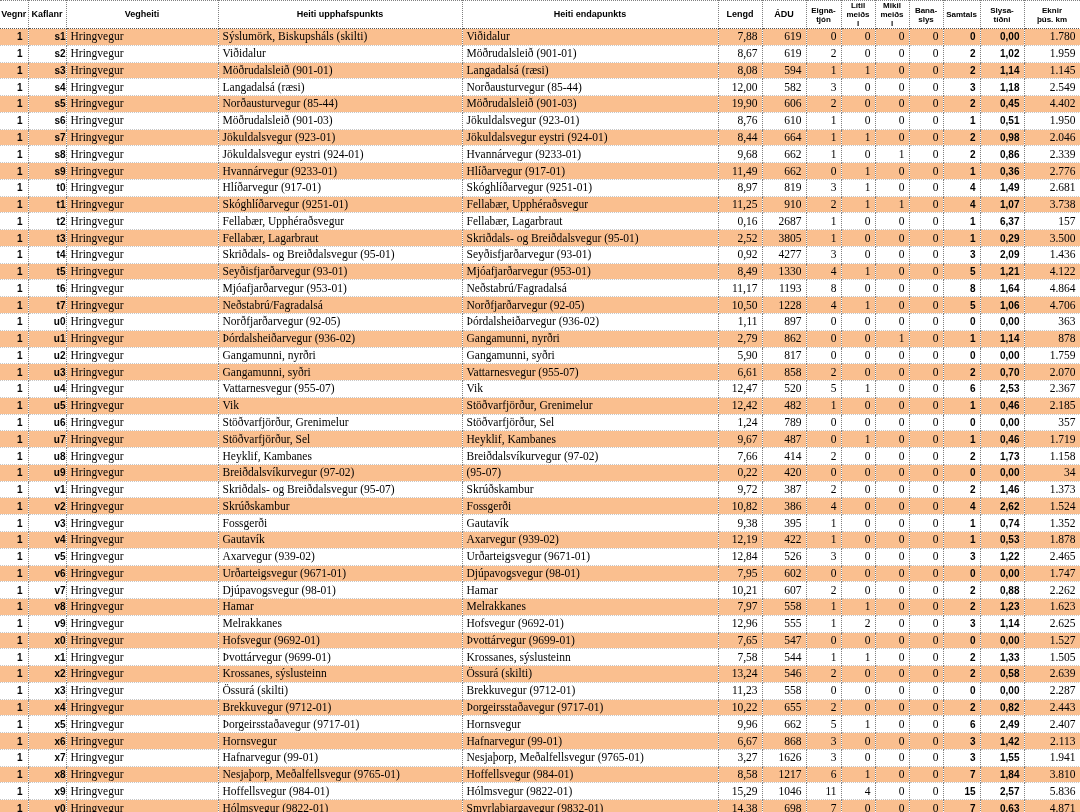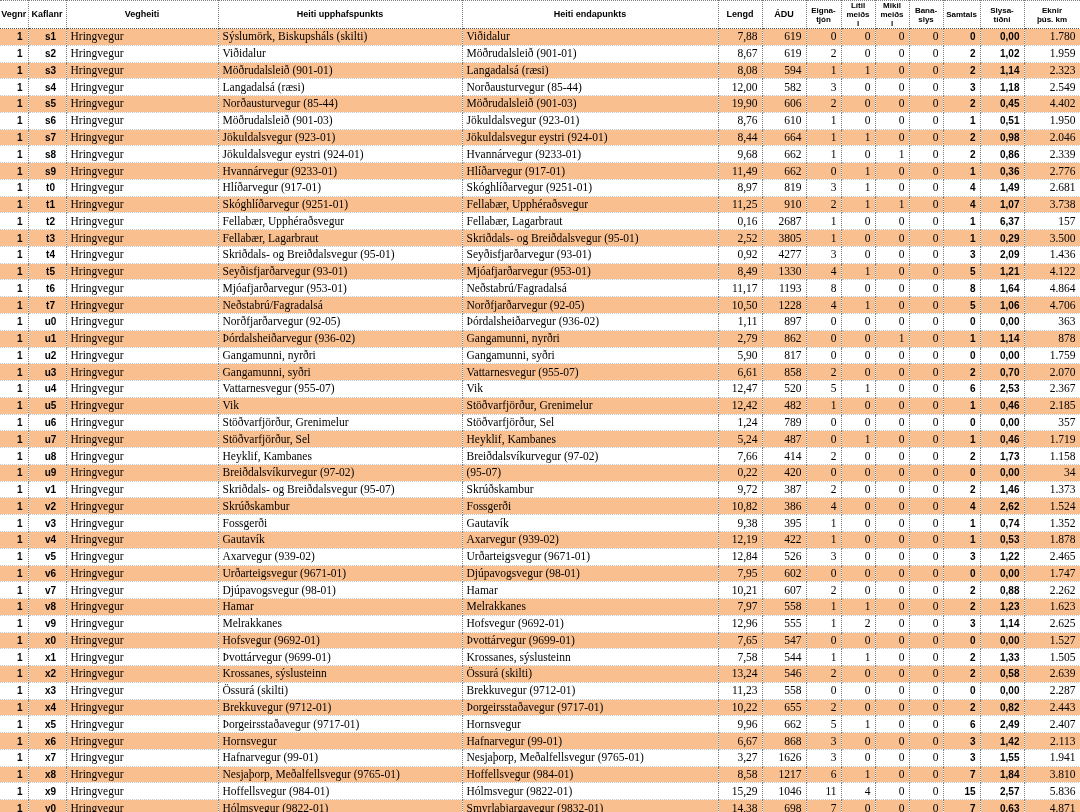--- a/index.html
+++ b/index.html
@@ -50,21 +50,21 @@
     border-bottom: 1px dotted rgba(130,130,130,0.45);
     font-family: "Liberation Serif", serif;
     font-size: 11.5px;
     line-height: 15px;
     color: #000;
     vertical-align: middle;
   }
   
   td.c0 { text-align: right; padding-right: 5px;
           font-family: "Liberation Sans", sans-serif; font-weight: bold; font-size: 10px; }
-  td.c1 { text-align: center; padding-left: 7px;
+  td.c1 { text-align: right; padding-left: 7px;
           font-family: "Liberation Sans", sans-serif; font-weight: bold; font-size: 10px; }
   td.c2, td.c3, td.c4 { text-align: left; padding-left: 4px; }
   td.c5, td.c6, td.c7, td.c8, td.c9, td.c10, td.c13 { text-align: right; padding-right: 4px; }
   td.c11, td.c12 { text-align: right; padding-right: 4px;
           font-family: "Liberation Sans", sans-serif; font-weight: bold; font-size: 10px; }
 </style>
 </head>
 <body>
 
 <div class="sheet">
@@ -151,21 +151,21 @@
           <td class="c3">Möðrudalsleið (901-01)</td>
           <td class="c4">Langadalsá (ræsi)</td>
           <td class="c5">8,08</td>
           <td class="c6">594</td>
           <td class="c7">1</td>
           <td class="c8">1</td>
           <td class="c9">0</td>
           <td class="c10">0</td>
           <td class="c11">2</td>
           <td class="c12">1,14</td>
-          <td class="c13">2.323</td>
+          <td class="c13">1.145</td>
         </tr>
         <tr>
           <td class="c0">1</td>
           <td class="c1">s4</td>
           <td class="c2">Hringvegur</td>
           <td class="c3">Langadalsá (ræsi)</td>
           <td class="c4">Norðausturvegur (85-44)</td>
           <td class="c5">12,00</td>
           <td class="c6">582</td>
           <td class="c7">3</td>
@@ -495,21 +495,21 @@
           <td class="c11">0</td>
           <td class="c12">0,00</td>
           <td class="c13">357</td>
         </tr>
         <tr>
           <td class="c0">1</td>
           <td class="c1">u7</td>
           <td class="c2">Hringvegur</td>
           <td class="c3">Stöðvarfjörður, Sel</td>
           <td class="c4">Heyklif, Kambanes</td>
-          <td class="c5">5,24</td>
+          <td class="c5">9,67</td>
           <td class="c6">487</td>
           <td class="c7">0</td>
           <td class="c8">1</td>
           <td class="c9">0</td>
           <td class="c10">0</td>
           <td class="c11">1</td>
           <td class="c12">0,46</td>
           <td class="c13">1.719</td>
         </tr>
         <tr>

